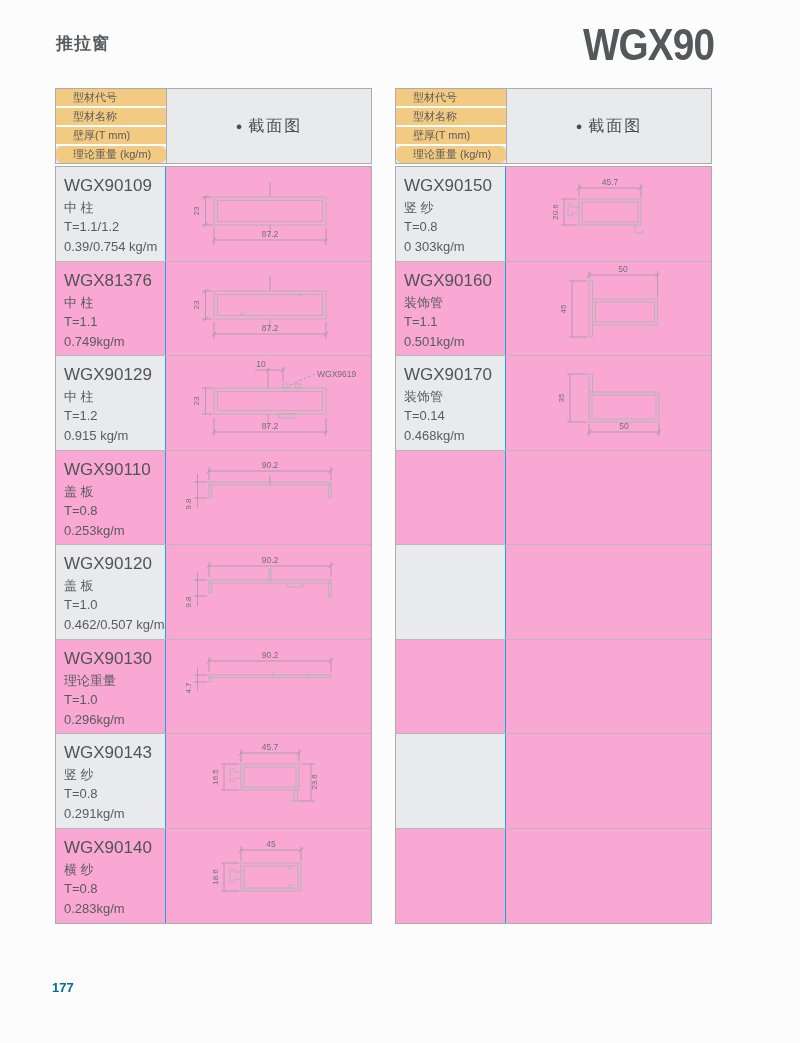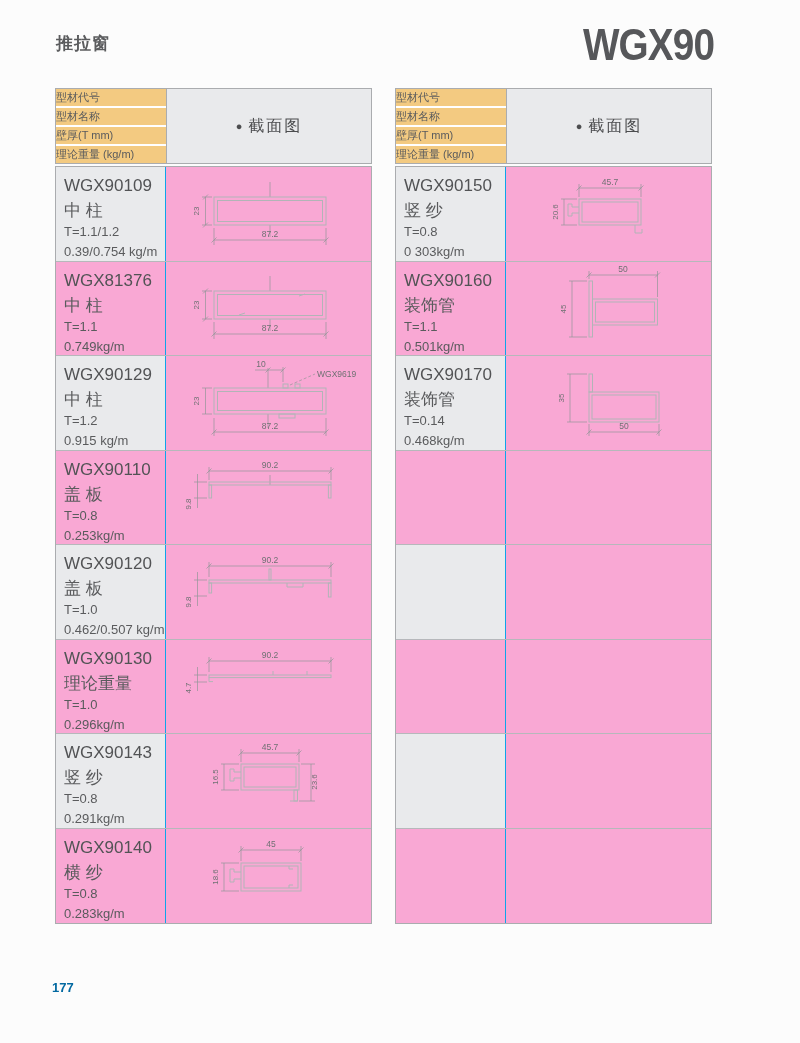--- a/index.html
+++ b/index.html
@@ -29,44 +29,44 @@
     display:flex; height:76px;
     border:1px solid #aaacaf;
     margin-bottom:2px;
     background:#e9eaec;
   }
   .thead-labels { width:110px; display:flex; flex-direction:column; }
   .th-label {
     flex:1; background:#f3ca81;
     border-bottom:2px solid #fff;
     font-size:11px; color:#5a5b5d;
-    display:flex; align-items:center; padding-left:0;
+    display:flex; align-items:center; padding-left:17px;
     white-space:nowrap;
   }
-  .th-label:last-child { border-bottom:none; }
+  .th-label:last-child { border-bottom:none;border-radius:6px; }
   .thead-section {
     flex:1; background:#e9eaec;
     border-left:1px solid #aaacaf;
     display:flex; align-items:center; justify-content:center;
     font-size:16px; color:#4c4d4f; letter-spacing:2px;
   }
   .thead-section .bullet { font-size:11px; margin-right:6px; letter-spacing:0; }
 
   .tbody { border:1px solid #aaacaf; background:#fff; }
   .trow { display:flex; height:94.5px; border-bottom:1px solid #b6b8bb; }
   .trow:last-child { border-bottom:none; }
   .tcell-label {
     width:110px; border-right:1px solid #0ea5e9;
     padding:9px 6px 8px 8px;
     display:flex; flex-direction:column;
   }
   .bg-gray   { background:#e9eaec; }
   .bg-orange { background:#f9a8d4;justify-content:space-between; }
   .code  { font-size:17px; color:#525355; }
-  .pname { font-size:17px; color:#5a5b5d; margin-top:3px; }
+  .pname { font-size:13px; color:#5a5b5d; margin-top:3px; }
   .spacer { flex:1; }
   .tspec { font-size:13px; color:#5a5b5d; line-height:1.55; white-space:nowrap; }
   .tcell-diagram {
     flex:1; background:#f9a8d4;
     display:flex; align-items:center; justify-content:center;
   }
   svg .pf { fill:none; stroke:#b2b4b7; stroke-width:1; }
   svg .dm { fill:none; stroke:#939598; stroke-width:0.7; }
   svg .dt { font-size:8.5px; fill:#6f7173; font-family:"Liberation Sans", sans-serif; }
   svg .rt { font-size:8px;  fill:#6f7173; font-family:"Liberation Sans", sans-serif; }

